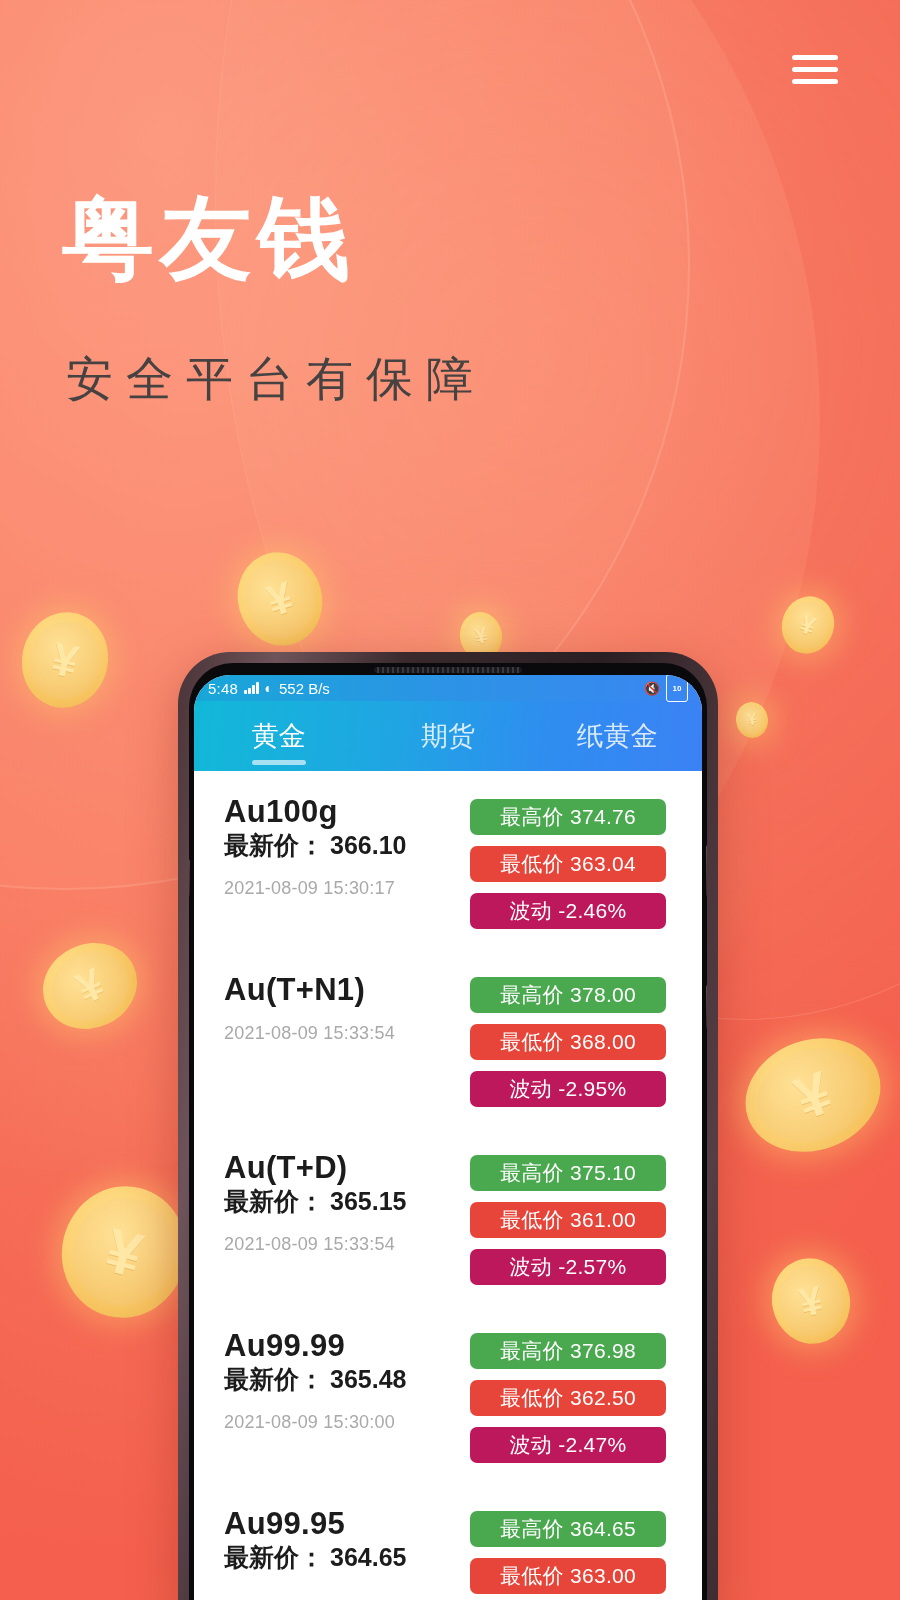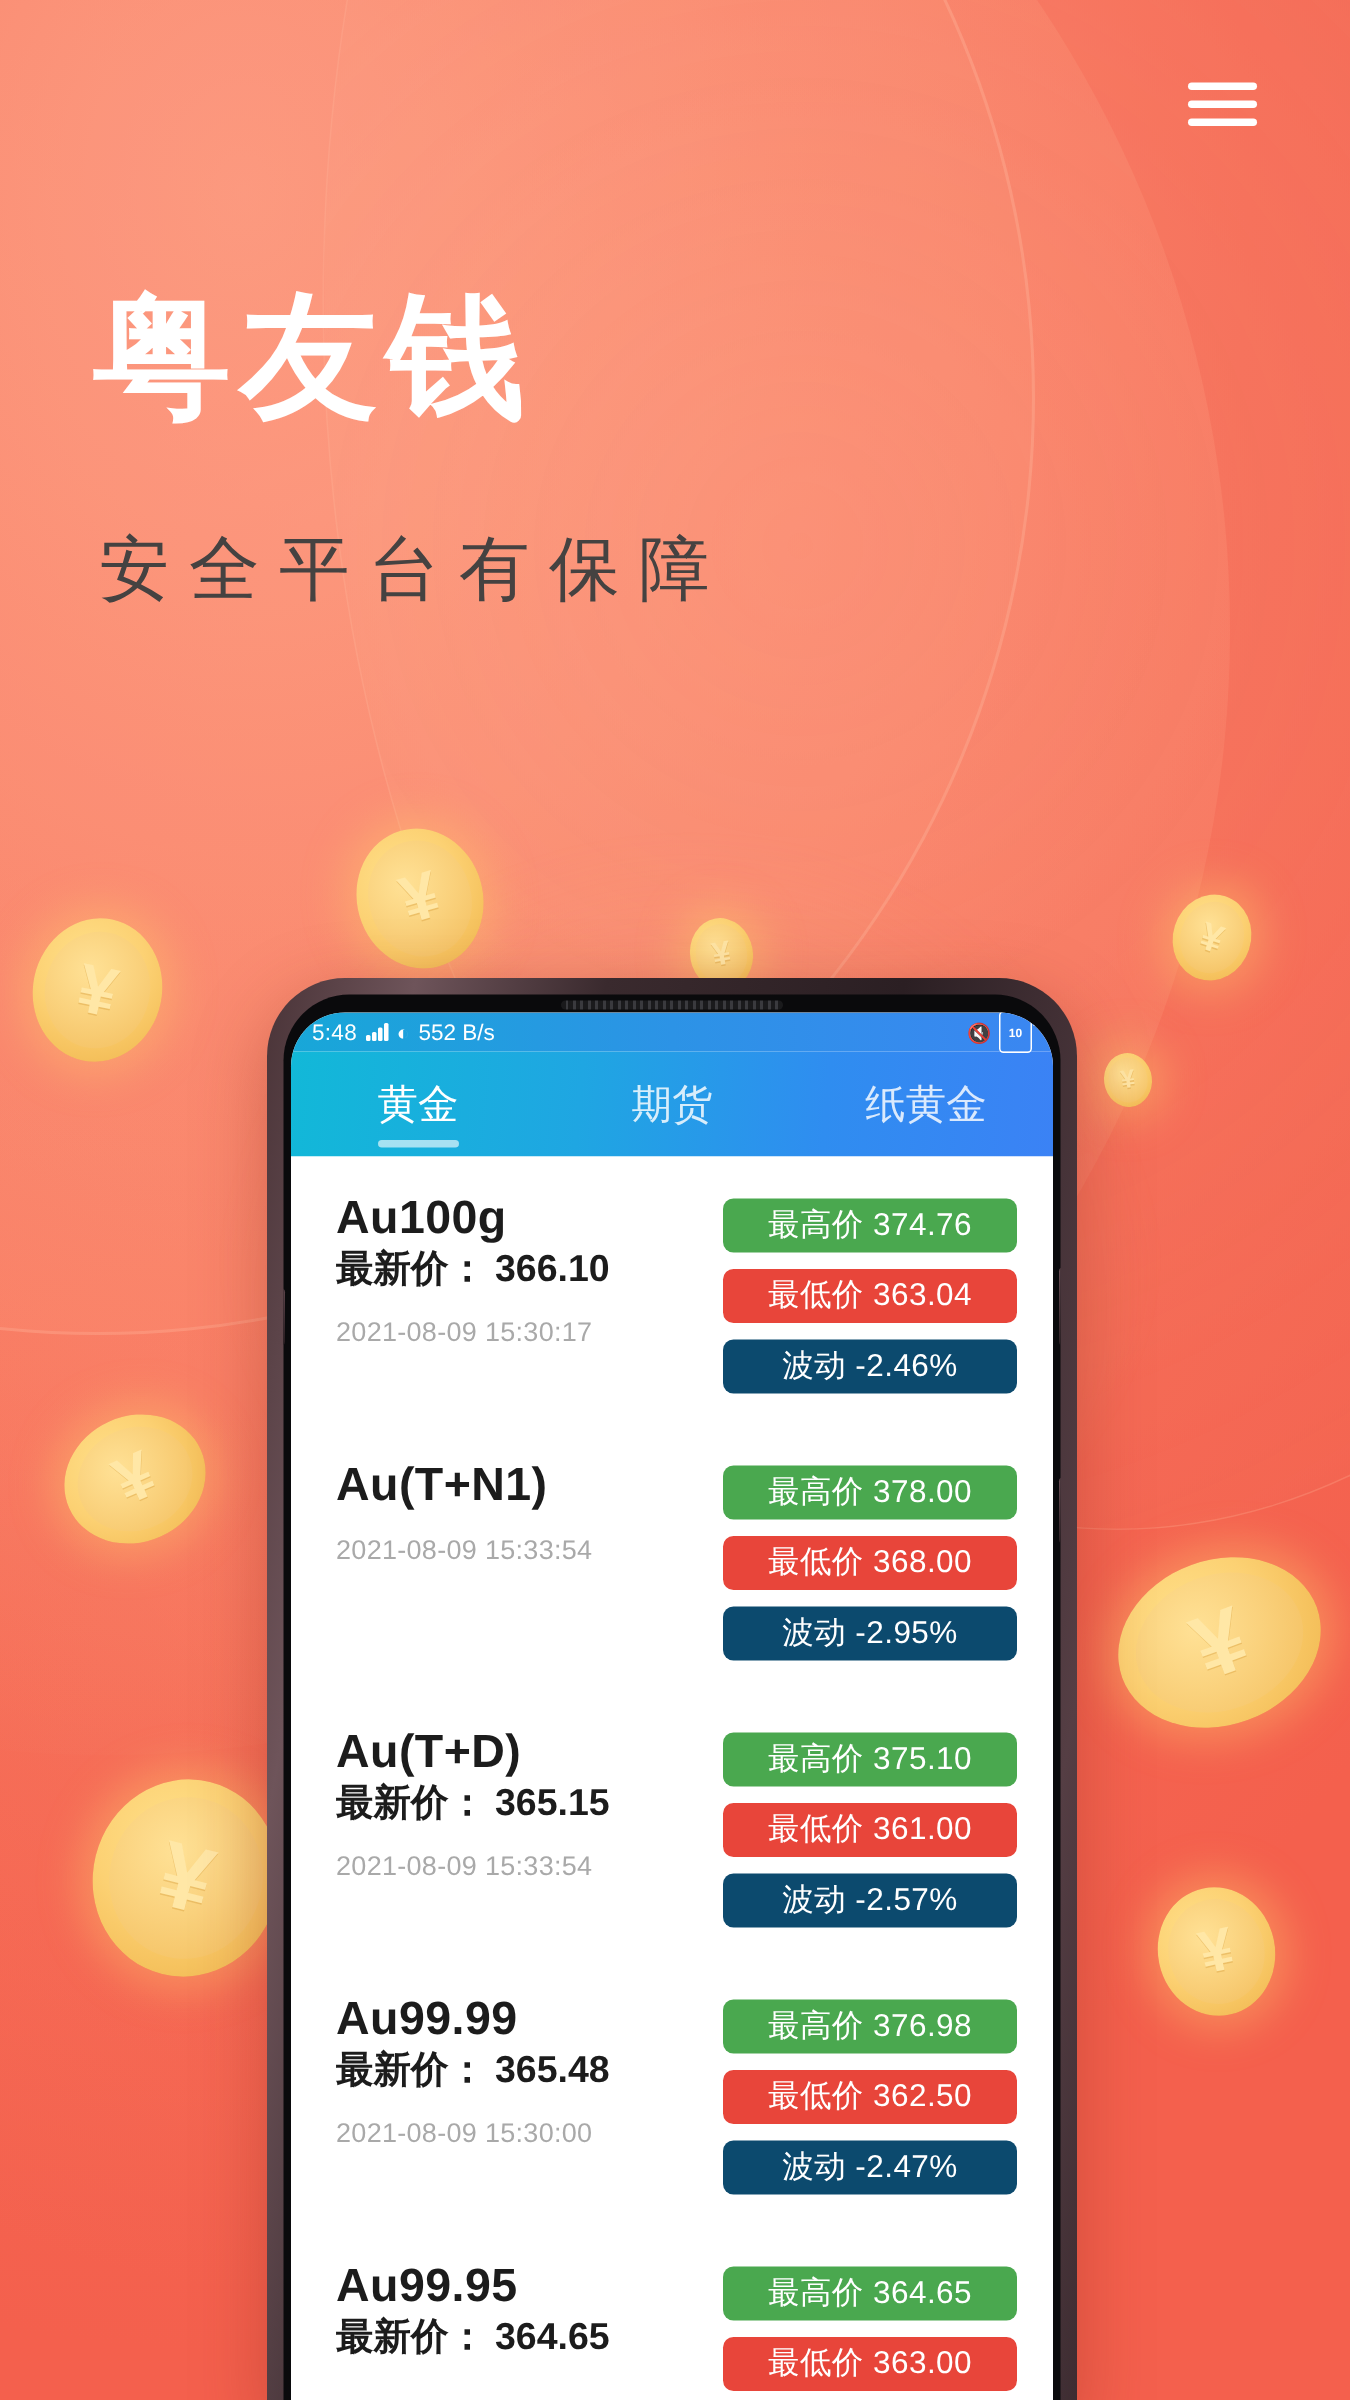--- a/index.html
+++ b/index.html
@@ -238,21 +238,21 @@
   
   .list {
     background:#fff;
     padding:0 0 0 0;
     height:calc(100% - 96px);
     overflow:hidden;
   }
   .row {
     display:flex;
     align-items:flex-start;
-    padding:22px 24px 20px 30px;
+    padding:22px 36px 20px 30px;
     min-height:154px;
   }
   .row-left { flex:1; padding-top:2px; }
   .sym {
     font-size:31px;
     font-weight:bold;
     color:#1c1c1c;
     letter-spacing:.3px;
     line-height:1.1;
   }
@@ -280,21 +280,21 @@
     color:#fff;
     font-size:21px;
     text-align:center;
     padding:7px 6px 8px;
     line-height:1;
     white-space:nowrap;
     letter-spacing:.3px;
   }
   .badge.high { background:#4aa84f; }
   .badge.low  { background:#e8453a; }
-  .badge.chg  { background:#0c4a6e; }
+  .badge.chg  { background:#be185d; }
 </style>
 </head>
 <body>
 
 <div id="app">
 
   <div class="bg"></div>
   <div class="bg-arc-a"></div>
   <div class="bg-arc-b"></div>
   <div class="bg-arc-c"></div>

